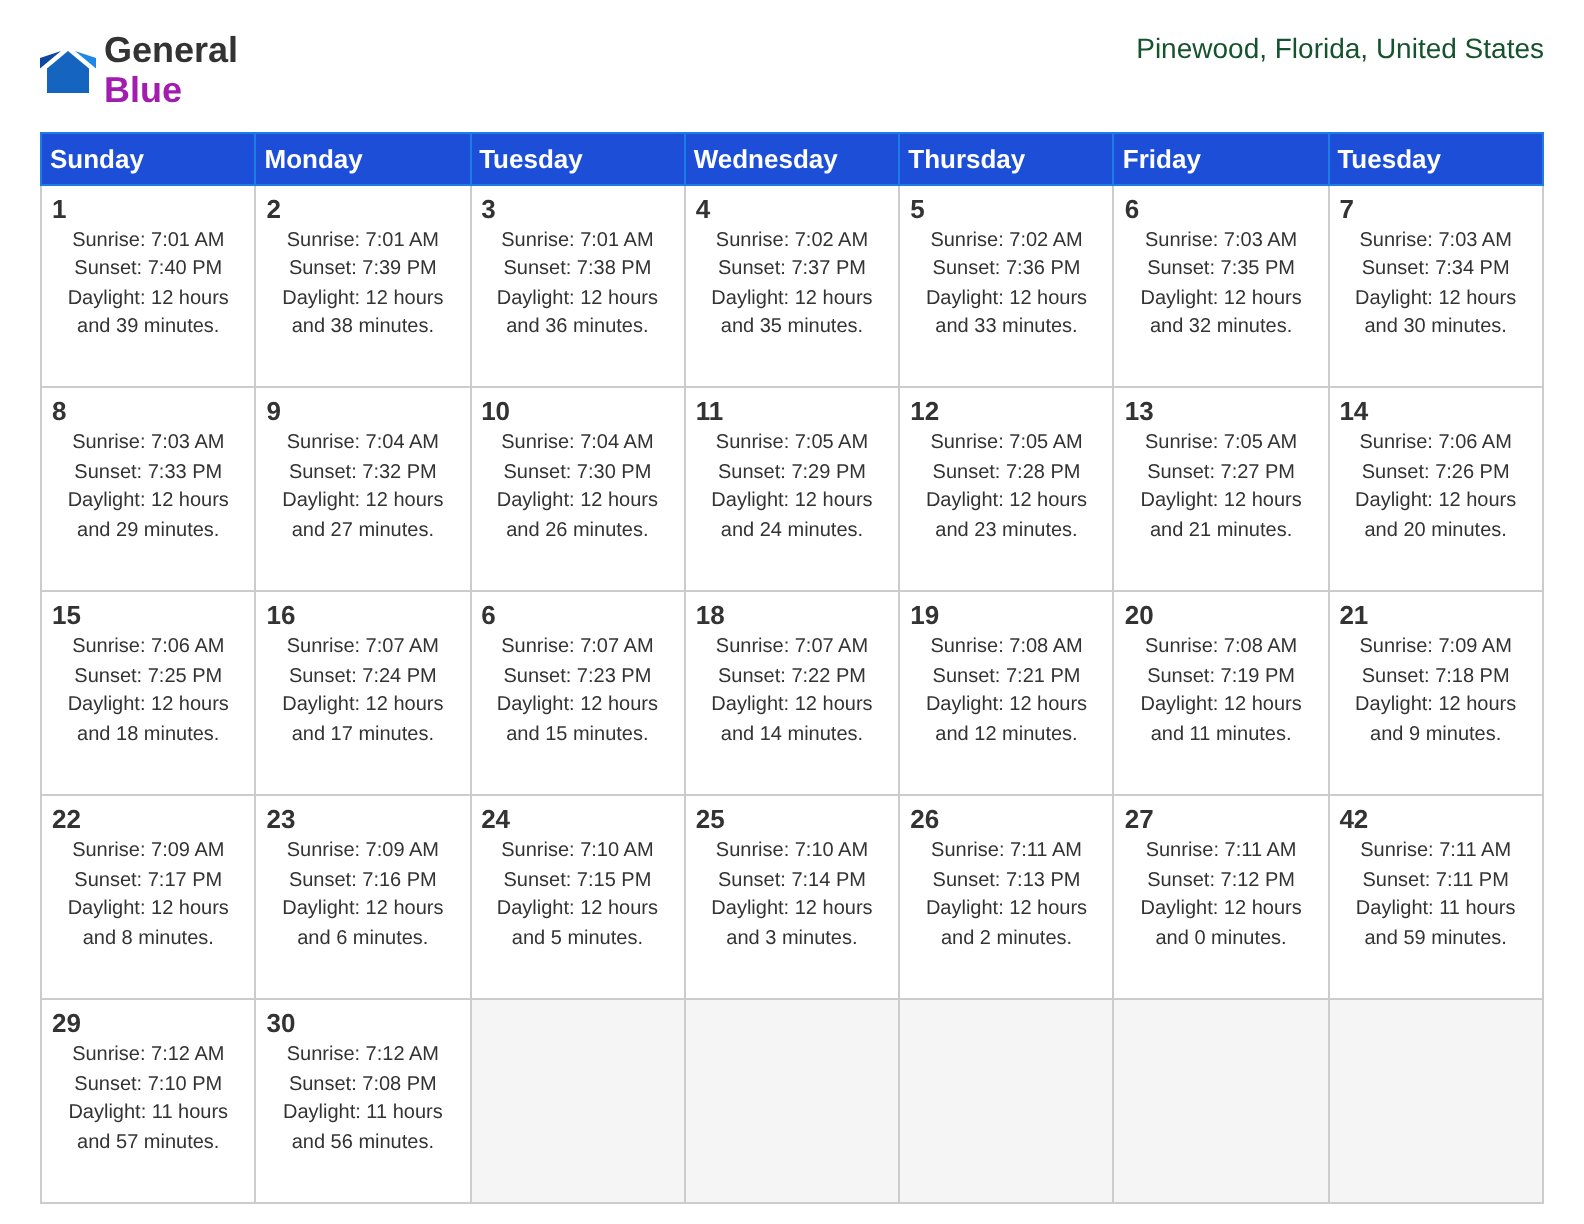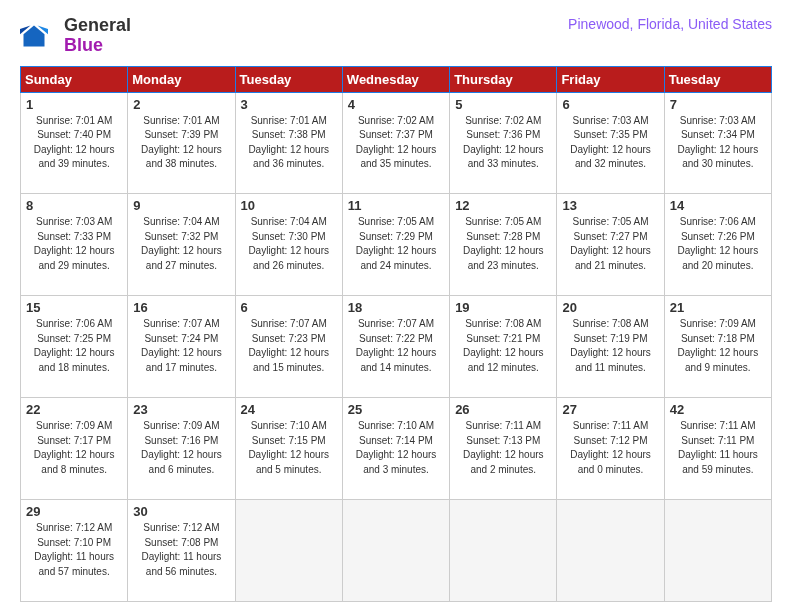--- a/index.html
+++ b/index.html
@@ -19,21 +19,21 @@
     }
     .header {
       display: flex;
       justify-content: space-between;
       align-items: flex-start;
       margin-bottom: 10px;
     }
     .logo {
       display: flex;
       align-items: center;
-      gap: 16px;
+      gap: 4px;
     }
     .logo-text {
       font-size: 18px;
       font-weight: bold;
       color: #333;
       line-height: 1.1;
     }
     .logo-blue { color: #a21caf; }
     .logo-icon {
       width: 28px;
@@ -42,31 +42,31 @@
     .title-block {
       text-align: right;
     }
     .month-title {
       font-size: 36px;
       font-weight: bold;
       color: #333;
     }
     .subtitle {
       font-size: 14px;
-      color: #8b5cf6;
+      color: #14532d;
     }
     .calendar {
       flex: 1;
       border: 1px solid #ccc;
       border-collapse: collapse;
       width: 100%;
       table-layout: fixed;
     }
     .calendar th {
-      background: #b91c1c;
+      background: #1d4ed8;
       color: #fff;
       font-size: 13px;
       font-weight: bold;
       padding: 5px 4px;
       text-align: left;
       border: 1px solid #1e7ce6;
     }
     .calendar td {
       border: 1px solid #ccc;
       vertical-align: top;

